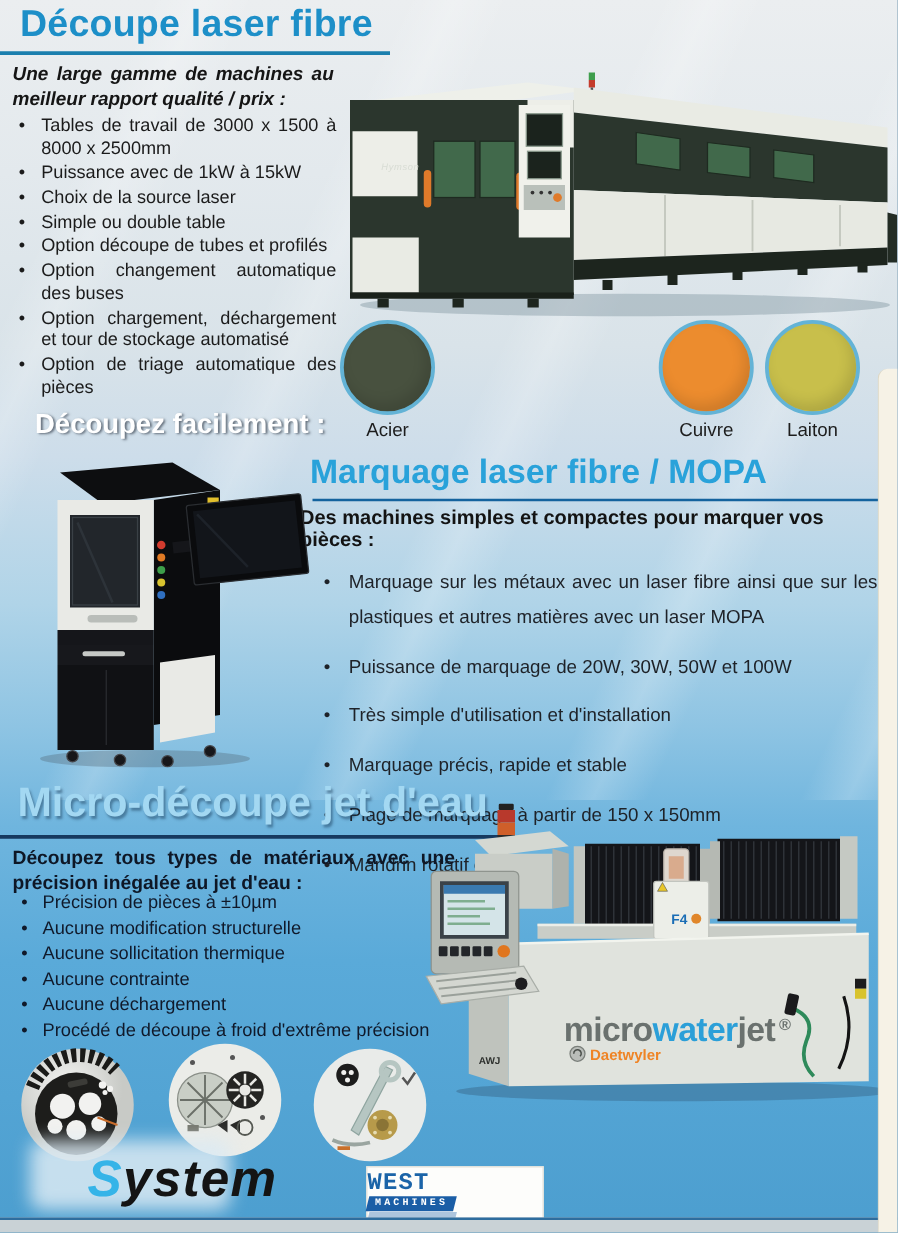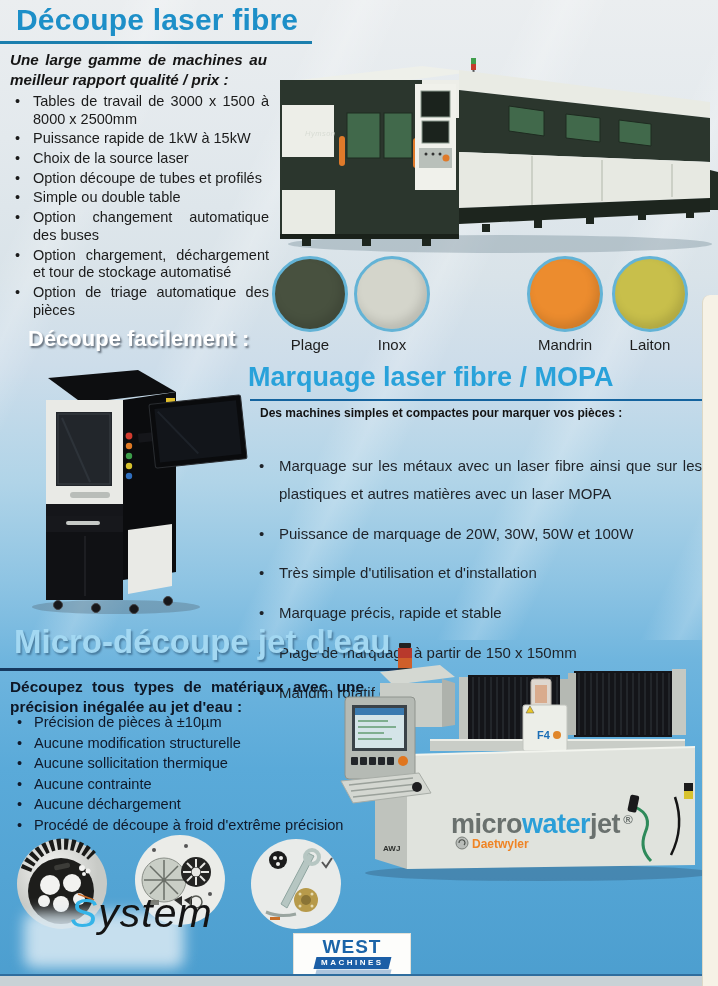--- a/index.html
+++ b/index.html
@@ -23,38 +23,38 @@
   .list1 li::before{content:"•";position:absolute;left:5px;top:0;}
   
   .mat{width:92px;text-align:center;}
   .mat .disc{width:70px;height:70px;border-radius:50%;border:3px solid #63b3d6;margin:0 auto;box-shadow:inset -4px -6px 10px rgba(0,0,0,.12);}
   .mat .lbl{margin-top:4px;font-size:15px;color:#1d1d1d;}
   .caption{left:28px;top:326px;font-size:22px;font-weight:bold;color:#fff;
     text-shadow:1.5px 1.5px 2px rgba(70,80,92,.8);}
   
   .title2{left:248px;top:362px;width:458px;font-size:27px;font-weight:bold;color:#29a2da;}
   .rule2{left:250px;top:399px;width:455px;height:2px;background:#14639e;}
-  .intro2{left:260px;top:406px;width:450px;font-size:12px;font-weight:bold;color:#131313;}
+  .intro2{left:240px;top:406px;width:450px;font-size:16px;font-weight:bold;color:#131313;}
   .list2{left:252px;top:452px;width:450px;list-style:none;font-size:15px;color:#1e2228;}
   .list2 li{position:relative;padding-left:27px;margin-bottom:12px;line-height:1.85;text-align:justify;}
   .list2 li::before{content:"•";position:absolute;left:7px;top:0;}
   
   .title3{left:14px;top:623px;font-size:33px;font-weight:bold;color:#a3d8f2;
     text-shadow:1.5px 2px 2px rgba(20,50,80,.45);}
   .rule3{left:0;top:668px;width:400px;height:3px;background:#16395f;}
   .intro3{left:10px;top:677px;width:354px;font-size:15.4px;font-weight:bold;color:#0e1726;text-align:justify;line-height:1.3;}
   .list3{left:12px;top:713px;width:352px;list-style:none;font-size:14.6px;color:#10192a;}
   .list3 li{position:relative;padding-left:22px;margin-bottom:2px;line-height:1.27;}
   .list3 li::before{content:"•";position:absolute;left:5px;top:0;}
   
   .sysblob{left:24px;top:912px;width:160px;height:56px;background:rgba(218,234,243,.85);filter:blur(7px);border-radius:10px;}
-  .syslogo{left:70px;top:890px;font-size:41px;font-style:italic;font-weight:normal;color:#141414;letter-spacing:1px;}
+  .syslogo{left:70px;top:920px;font-size:41px;font-style:italic;font-weight:bold;color:#141414;letter-spacing:1px;}
   .syslogo .s{color:#35b4e8;}
-  .westbox{left:293px;top:933px;width:118px;height:50px;background:#fdfdfb;border:1px solid #e3e1d8;
-    display:flex;flex-direction:column;align-items:center;justify-content:flex-start;padding-top:3px;box-sizing:border-box;}
+  .westbox{left:293px;top:933px;width:142px;height:50px;background:#fdfdfb;border:1px solid #e3e1d8;
+    display:flex;flex-direction:column;align-items:flex-start;justify-content:flex-start;padding-top:3px;box-sizing:border-box;font-family:Liberation Mono, monospace;}
   .west1{font-size:19px;font-weight:bold;color:#1b64a8;letter-spacing:1px;line-height:1;}
   .west2wrap{margin-top:1px;background:#1b5ea6;transform:skewX(-14deg);padding:1px 6px;}
   .west2{display:block;transform:skewX(14deg);font-size:8px;font-weight:bold;color:#fff;letter-spacing:2.5px;line-height:1.2;}
   .west2mirror{margin-top:1px;transform:skewX(-14deg) scaleY(-1);opacity:.35;background:#1b5ea6;padding:1px 6px;}
   
   .scan-bottom{left:0;top:974px;width:718px;height:12px;background:#c9d2d6;border-top:2px solid #2e6d9e;box-sizing:border-box;}
   .scan-right{left:702px;top:295px;width:16px;height:691px;background:#f6f2e6;border-left:1px solid #ddd8c6;border-radius:8px 0 0 0;}
   svg{display:block;}
   svg text{font-family:"Liberation Sans",sans-serif;}
 </style>
@@ -62,24 +62,24 @@
 <body>
 
 <div id="page">
   <div class="streaks"></div>
 
   <h1 class="abs title1">Découpe laser fibre</h1>
   <div class="abs rule1"></div>
   <p class="abs intro1">Une large gamme de machines au meilleur rapport qualité / prix :</p>
   <ul class="abs list1">
     <li>Tables de travail de 3000 x 1500 à 8000 x 2500mm</li>
-    <li>Puissance rapide de 1kW à 15kW</li>
+    <li>Puissance avec de 1kW à 15kW</li>
     <li>Choix de la source laser</li>
+    <li>Simple ou double table</li>
     <li>Option découpe de tubes et profilés</li>
-    <li>Simple ou double table</li>
     <li>Option changement automatique des buses</li>
     <li>Option chargement, déchargement et tour de stockage automatisé</li>
     <li>Option de triage automatique des pièces</li>
   </ul>
 
   <svg class="abs" style="left:272px;top:56px;" width="446" height="202" viewBox="0 0 446 202">
     <ellipse cx="228" cy="188" rx="212" ry="9" fill="rgba(90,115,130,0.30)"></ellipse>
     <g>
       <rect x="199" y="2" width="5" height="6" fill="#3f9e4c"></rect>
       <rect x="199" y="8" width="5" height="6" fill="#c43b2c"></rect>
@@ -118,36 +118,32 @@
     <rect x="210" y="168" width="8" height="8" fill="#1d251e"></rect>
     <rect x="262" y="164" width="8" height="8" fill="#1d251e"></rect>
     <rect x="314" y="160" width="8" height="8" fill="#1d251e"></rect>
     <rect x="366" y="156" width="8" height="8" fill="#1d251e"></rect>
     <rect x="414" y="154" width="8" height="8" fill="#1d251e"></rect>
     <text x="33" y="80" font-size="7.5" font-style="italic" letter-spacing="0.5" fill="#d8dcd4">Hymson</text>
   </svg>
 
   <div class="abs mat" style="left:264px;top:256px;">
     <div class="disc" style="background: rgb(72, 81, 63);"></div>
-    <div class="lbl">Plage</div>
-  </div>
-  <div class="abs mat" style="left:346px;top:256px;">
-    <div class="disc" style="background: rgb(212, 213, 203);"></div>
-    <div class="lbl">Inox</div>
+    <div class="lbl">Acier</div>
   </div>
   <div class="abs mat" style="left:519px;top:256px;">
     <div class="disc" style="background: rgb(236, 140, 46);"></div>
-    <div class="lbl">Mandrin</div>
+    <div class="lbl">Cuivre</div>
   </div>
   <div class="abs mat" style="left:604px;top:256px;">
     <div class="disc" style="background: rgb(200, 191, 75);"></div>
     <div class="lbl">Laiton</div>
   </div>
 
-  <div class="abs caption">Découpe facilement :</div>
+  <div class="abs caption">Découpez facilement :</div>
 
   <h2 class="abs title2">Marquage laser fibre / MOPA</h2>
   <div class="abs rule2"></div>
   <p class="abs intro2">Des machines simples et compactes pour marquer vos pièces :</p>
   <ul class="abs list2">
     <li>Marquage sur les métaux avec un laser fibre ainsi que sur les plastiques et autres matières avec un laser MOPA</li>
     <li>Puissance de marquage de 20W, 30W, 50W et 100W</li>
     <li>Très simple d'utilisation et d'installation</li>
     <li>Marquage précis, rapide et stable</li>
     <li>Plage de marquage à partir de 150 x 150mm</li>

